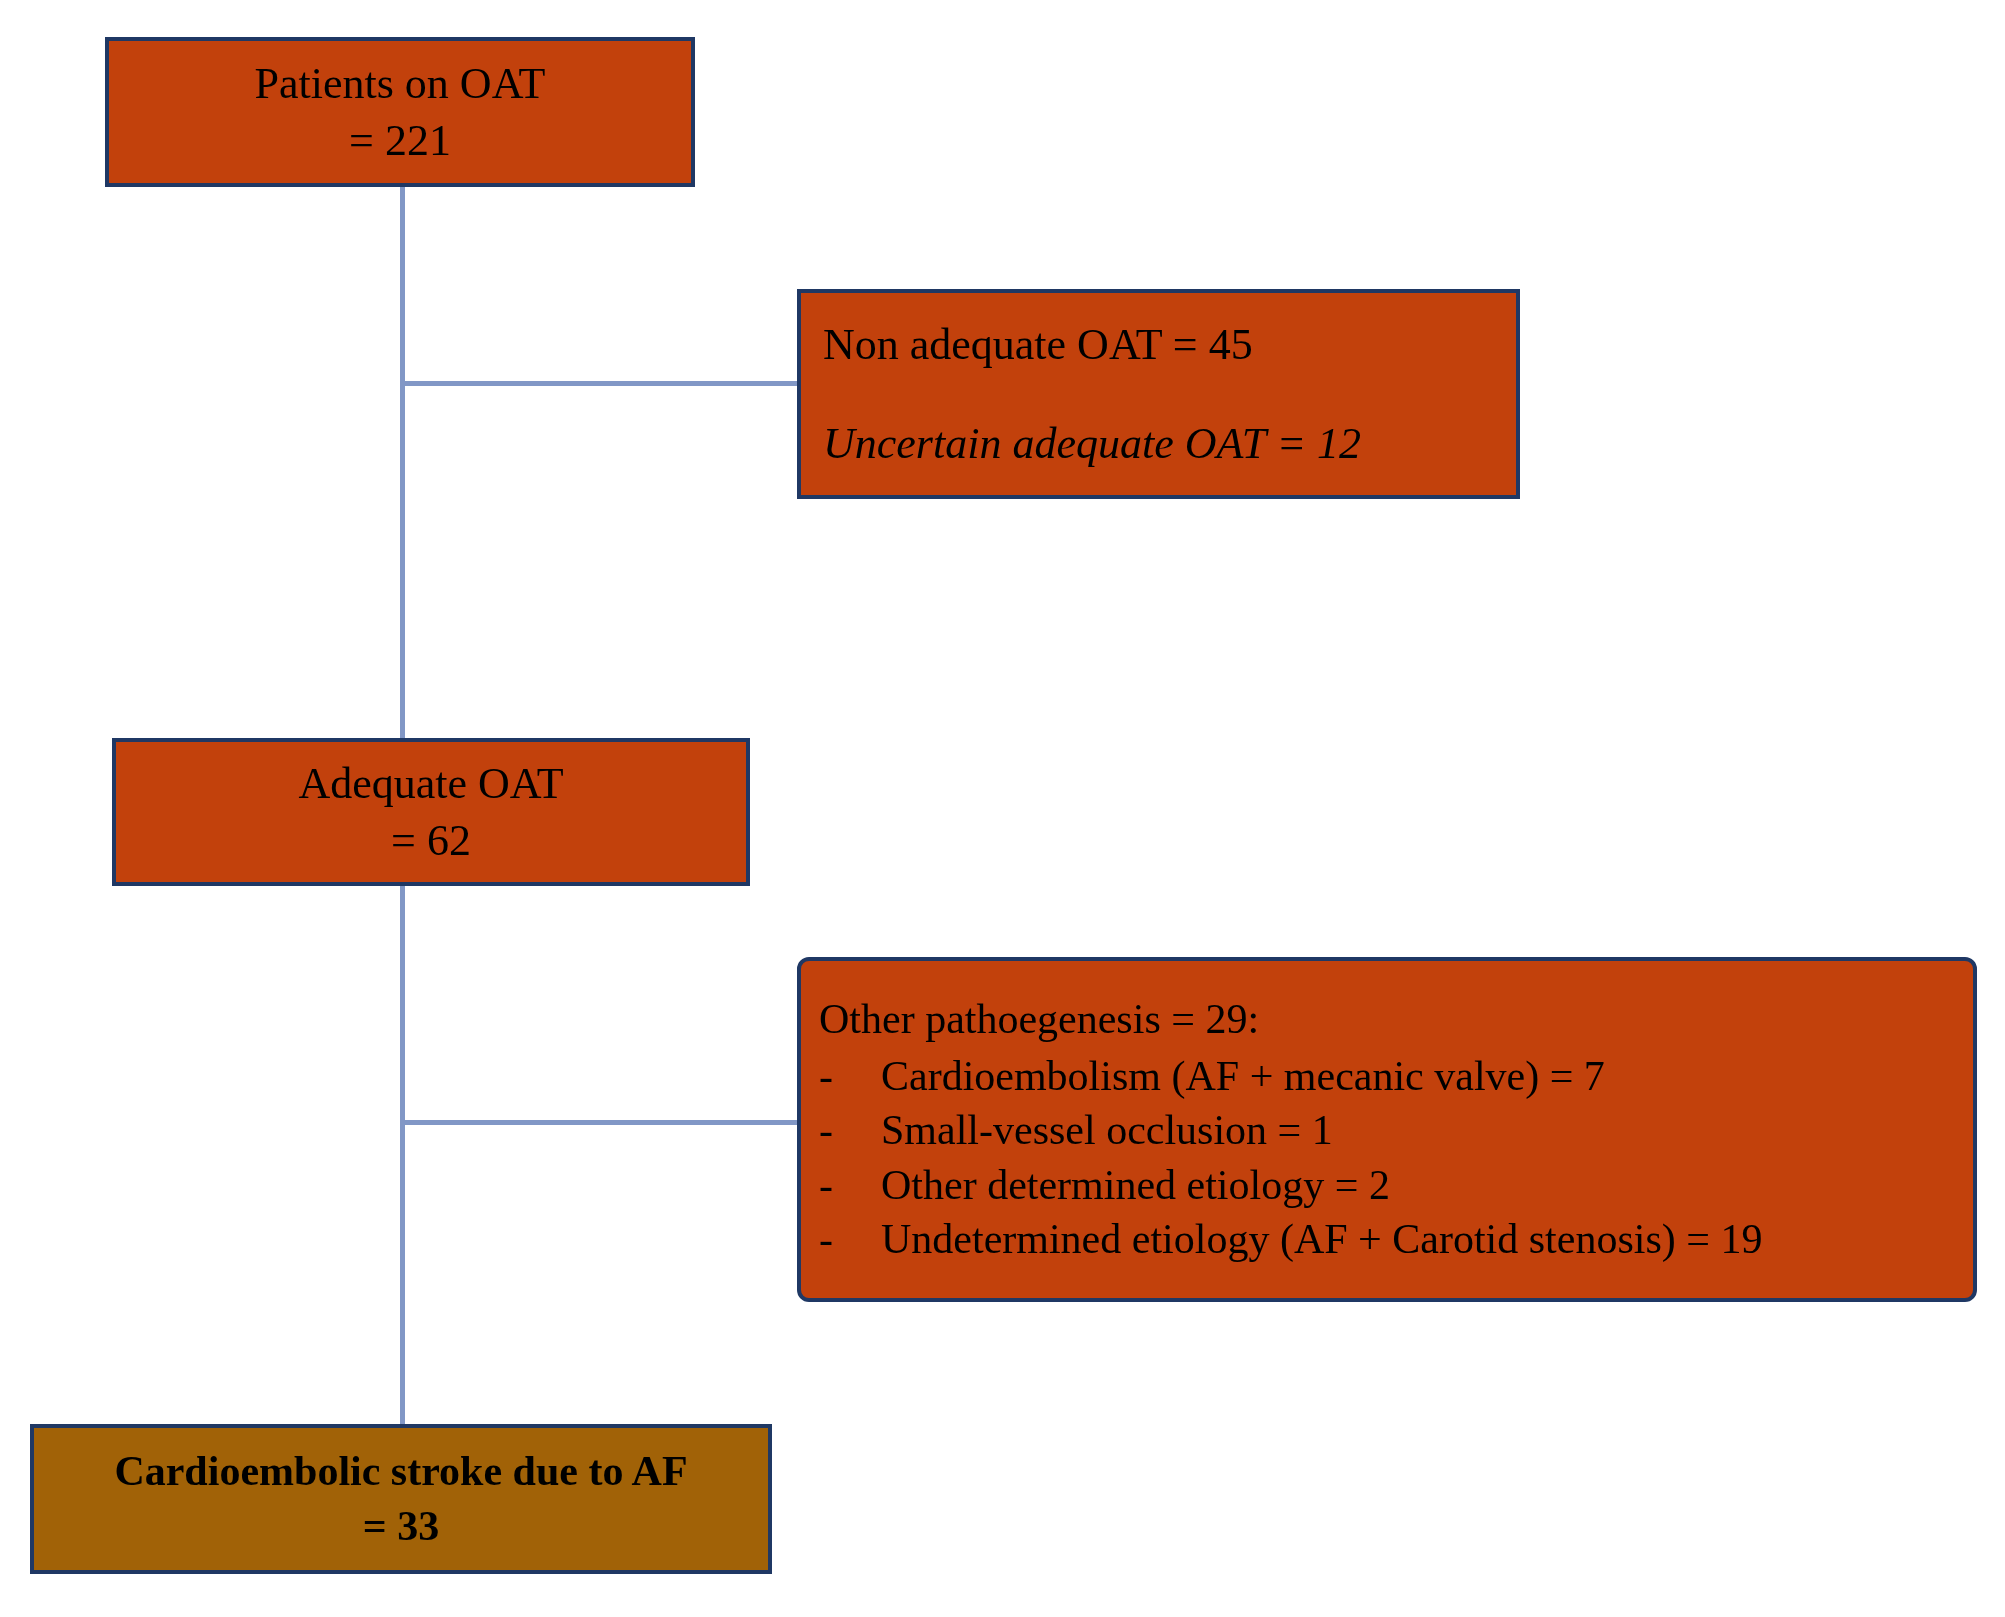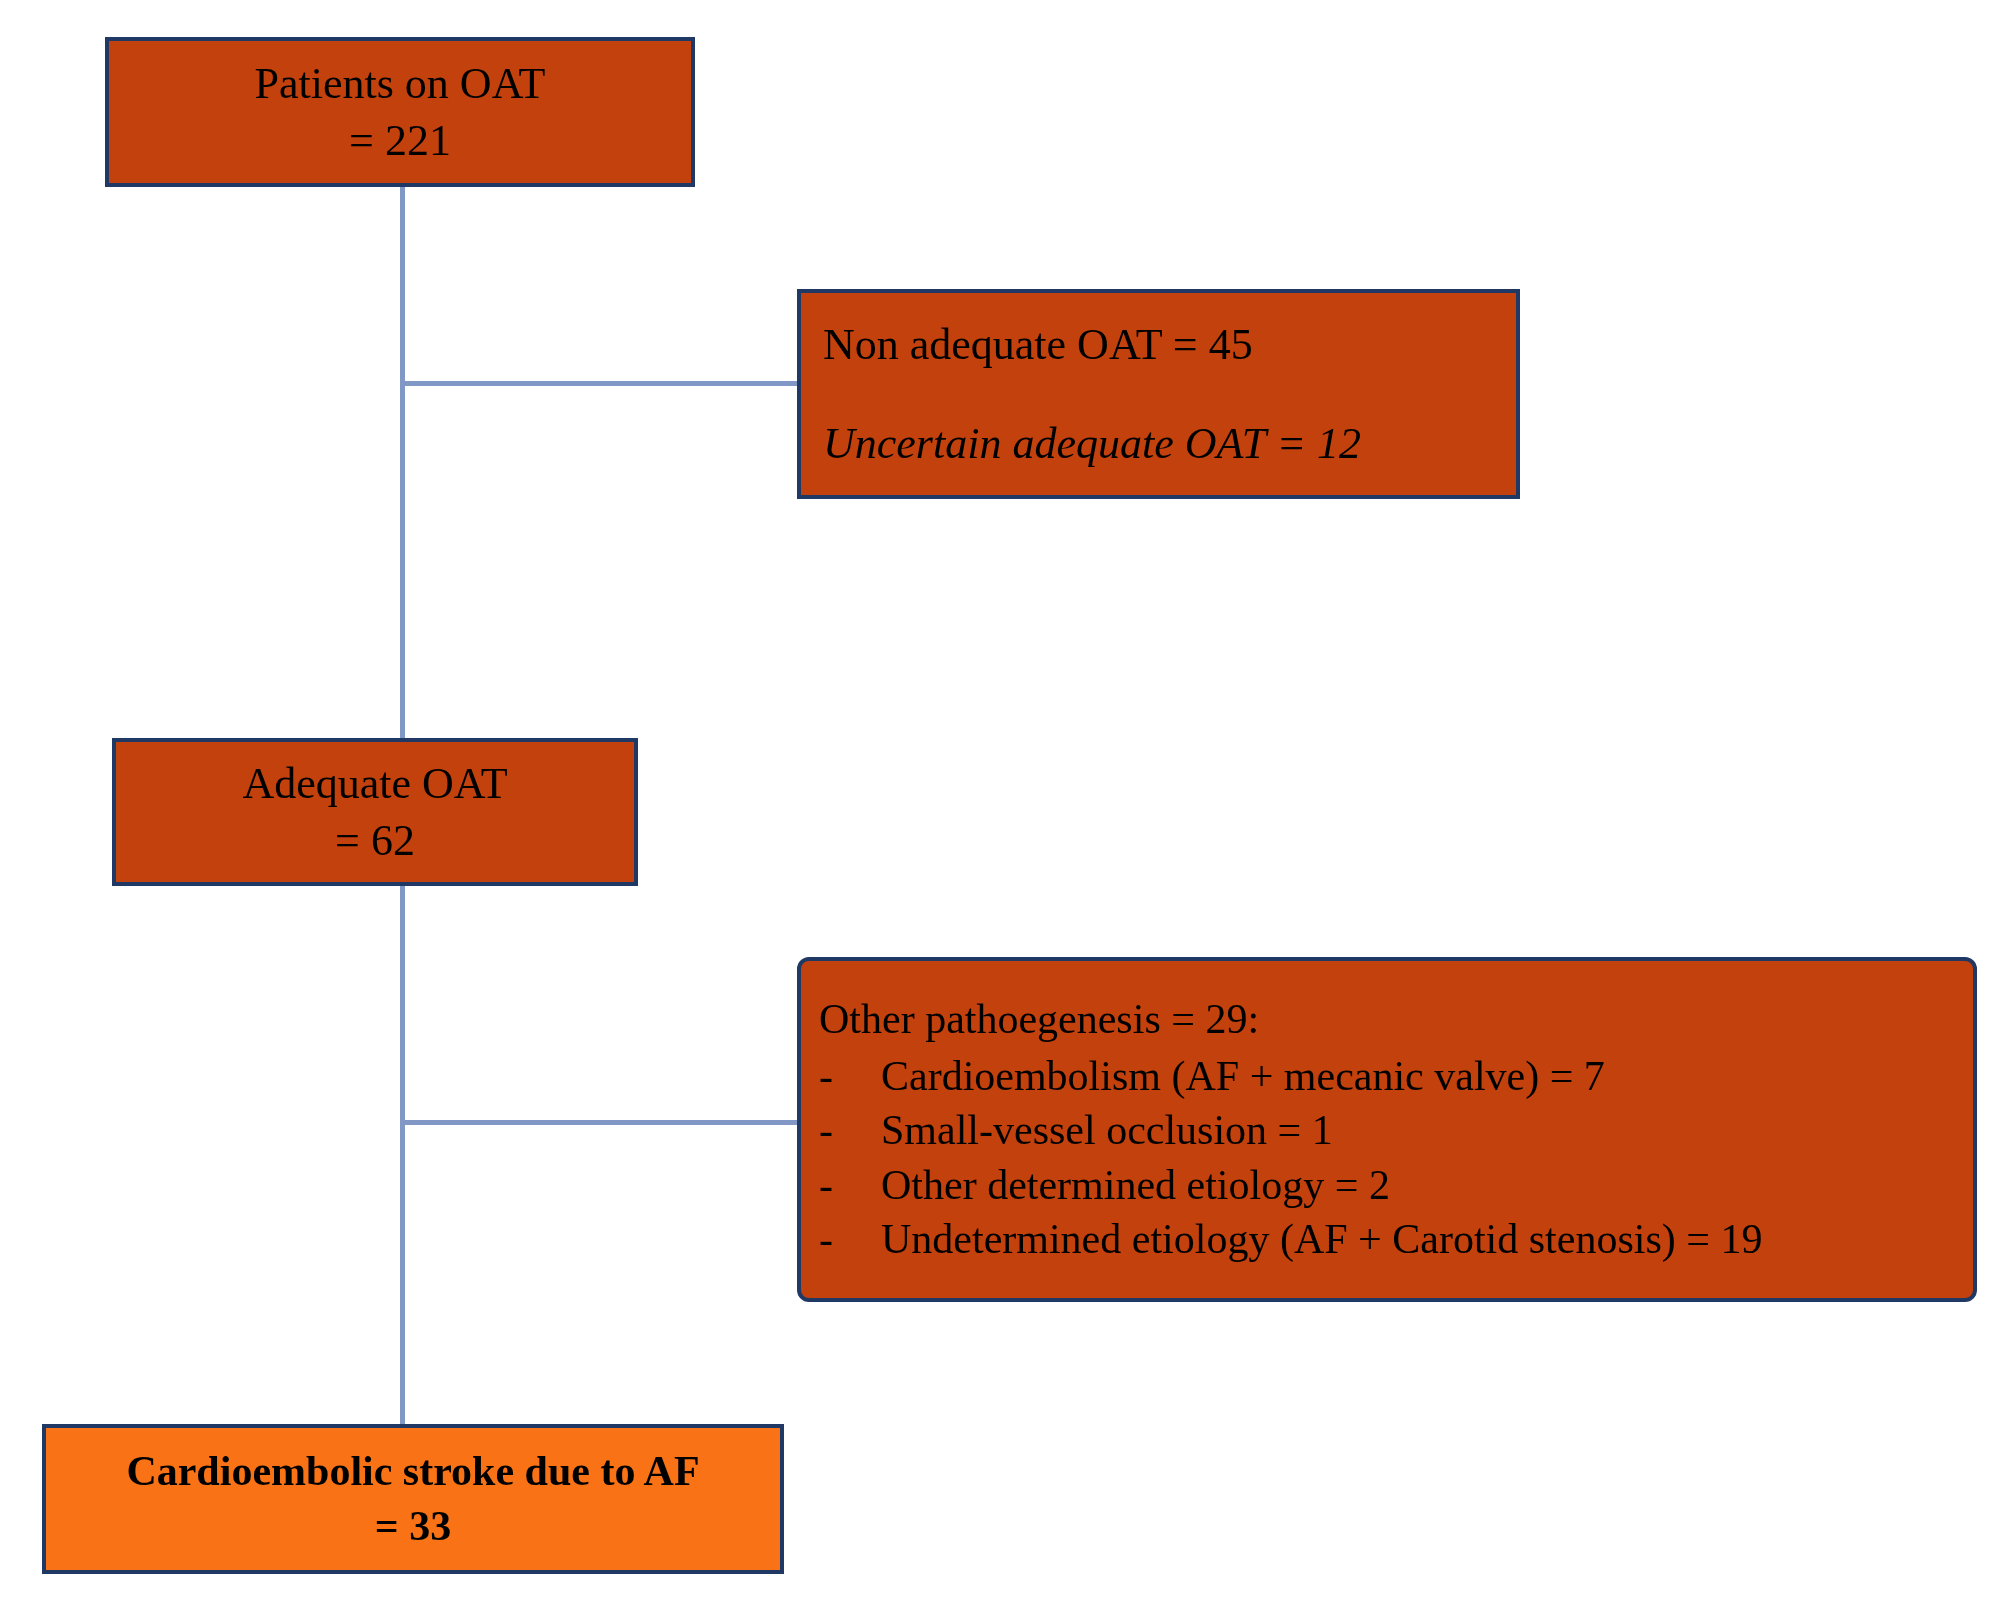--- a/index.html
+++ b/index.html
@@ -32,34 +32,33 @@
     position: absolute;
     box-sizing: border-box;
     border: 4px solid #1f3864;
     background: #c2410c;
     display: flex;
     flex-direction: column;
     justify-content: center;
   }
   .node.center { align-items: center; text-align: center; }
   .node.fill {
-    background: #f97316;
+    background: #a16207;
     font-weight: bold;
-    margin-left: 12px;
   }
   .node .line {
     display: block;
     white-space: pre;
     line-height: 1.30;
   }
 
   
   #node-patients  { left: 105px;  top: 37px;   width: 590px;  height: 150px; font-size: 44px; }
   #node-nonadeq   { left: 797px;  top: 289px;  width: 723px;  height: 210px; font-size: 44px; padding: 0 22px; }
-  #node-adequate  { left: 112px;  top: 738px;  width: 526px;  height: 148px; font-size: 44px; }
+  #node-adequate  { left: 112px;  top: 738px;  width: 638px;  height: 148px; font-size: 44px; }
   #node-other     { left: 797px;  top: 957px;  width: 1180px; height: 345px; font-size: 42px; padding: 0 18px; border-radius: 12px; }
   #node-outcome   { left: 30px;   top: 1424px; width: 742px;  height: 150px; font-size: 42px; }
 
   #node-nonadeq .line + .line { margin-top: 42px; font-style: italic; }
 
   .bullet-row {
     display: flex;
     align-items: baseline;
     line-height: 1.30;
     white-space: pre;

